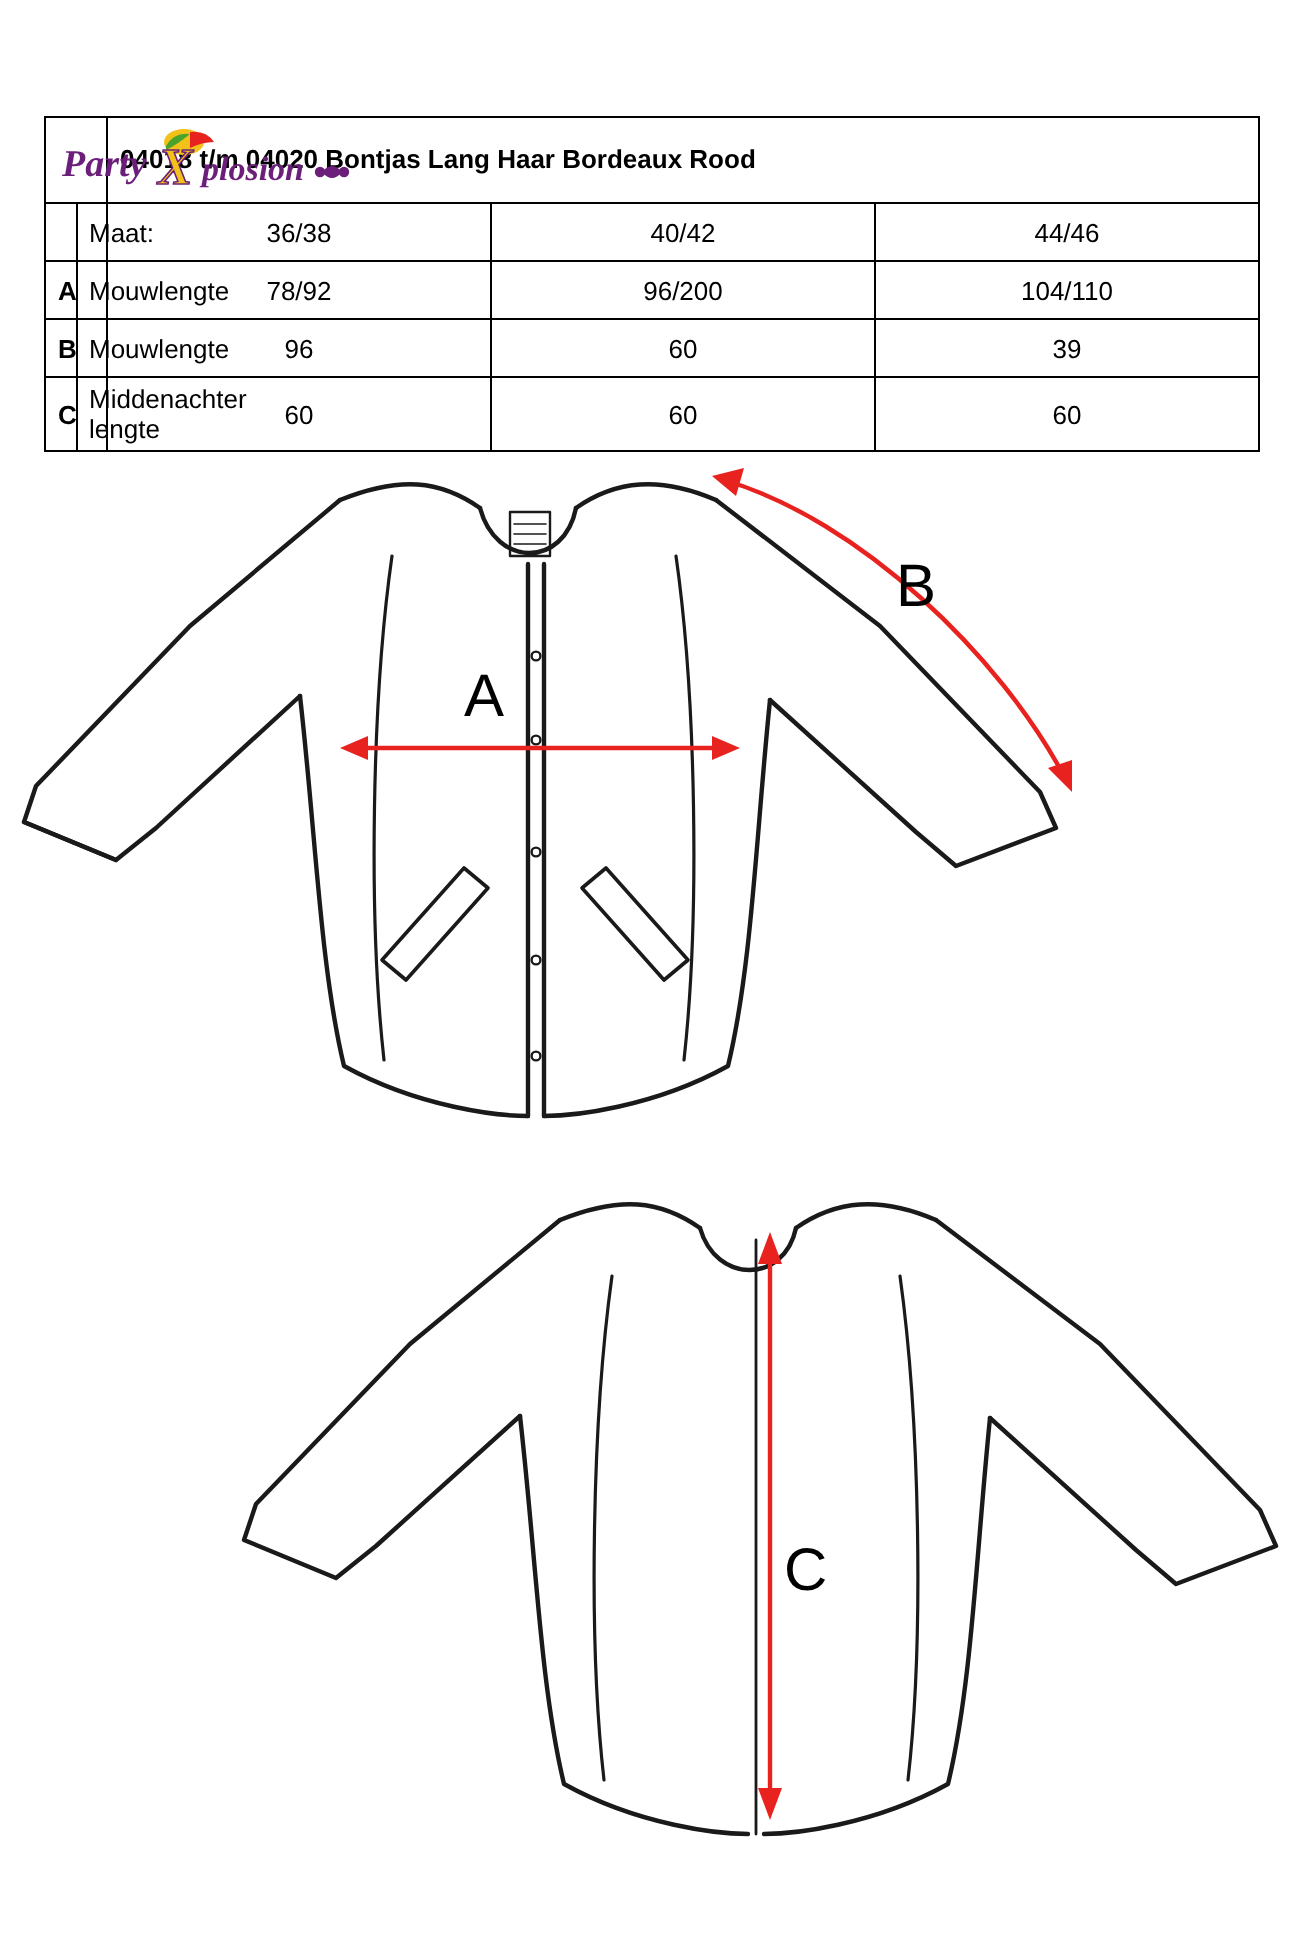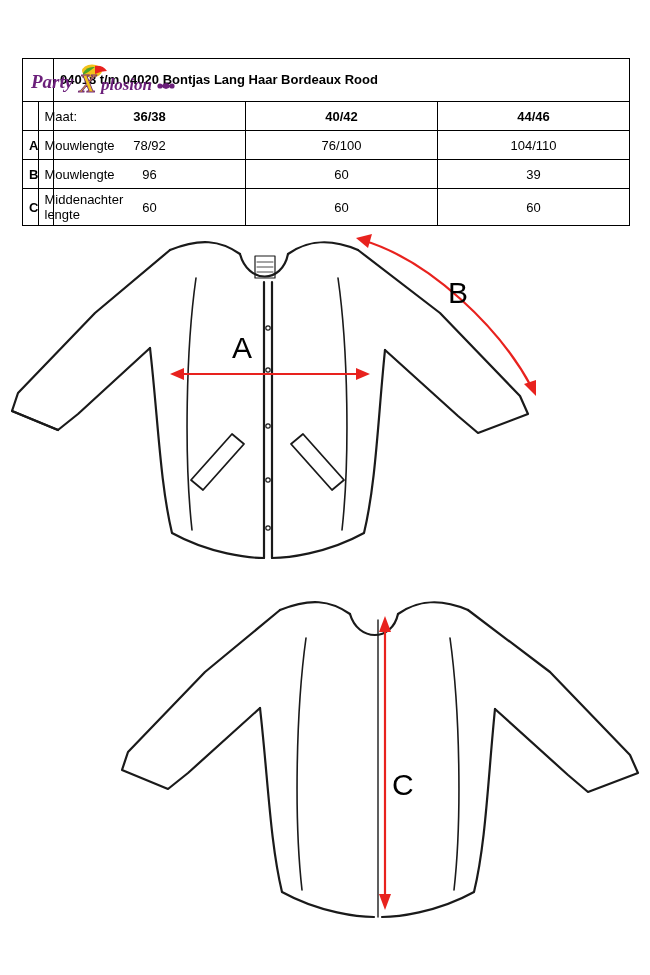--- a/index.html
+++ b/index.html
@@ -44,21 +44,21 @@
     vertical-align: middle;
     height: 46px;
   }
   .title-cell {
     font-weight: bold;
     font-size: 13.5px;
     line-height: 1.25;
     padding: 6px 8px;
     vertical-align: top;
   }
-  .hdr-row td { font-weight: bold; }
+  .hdr-row td { font-weight: normal; }
   .hdr-row .col-label { font-weight: normal; }
 
   
   .logo {
     position: relative;
     width: 150px;
     height: 36px;
   }
   .logo svg { display: block; }
   .art-front { position: absolute; left: 0px; top: 218px; width: 650px; height: 360px; }
@@ -106,21 +106,21 @@
         <td class="col-label">Maat:</td>
         <td class="col-size">36/38</td>
         <td class="col-size">40/42</td>
         <td class="col-size">44/46</td>
       </tr>
 
       <tr>
         <td class="col-letter">A</td>
         <td class="col-label">Mouwlengte</td>
         <td class="col-size">78/92</td>
-        <td class="col-size">76/100</td>
+        <td class="col-size">96/200</td>
         <td class="col-size">104/110</td>
       </tr>
 
       <tr>
         <td class="col-letter">B</td>
         <td class="col-label">Mouwlengte</td>
         <td class="col-size">96</td>
         <td class="col-size">60</td>
         <td class="col-size">39</td>
       </tr>

